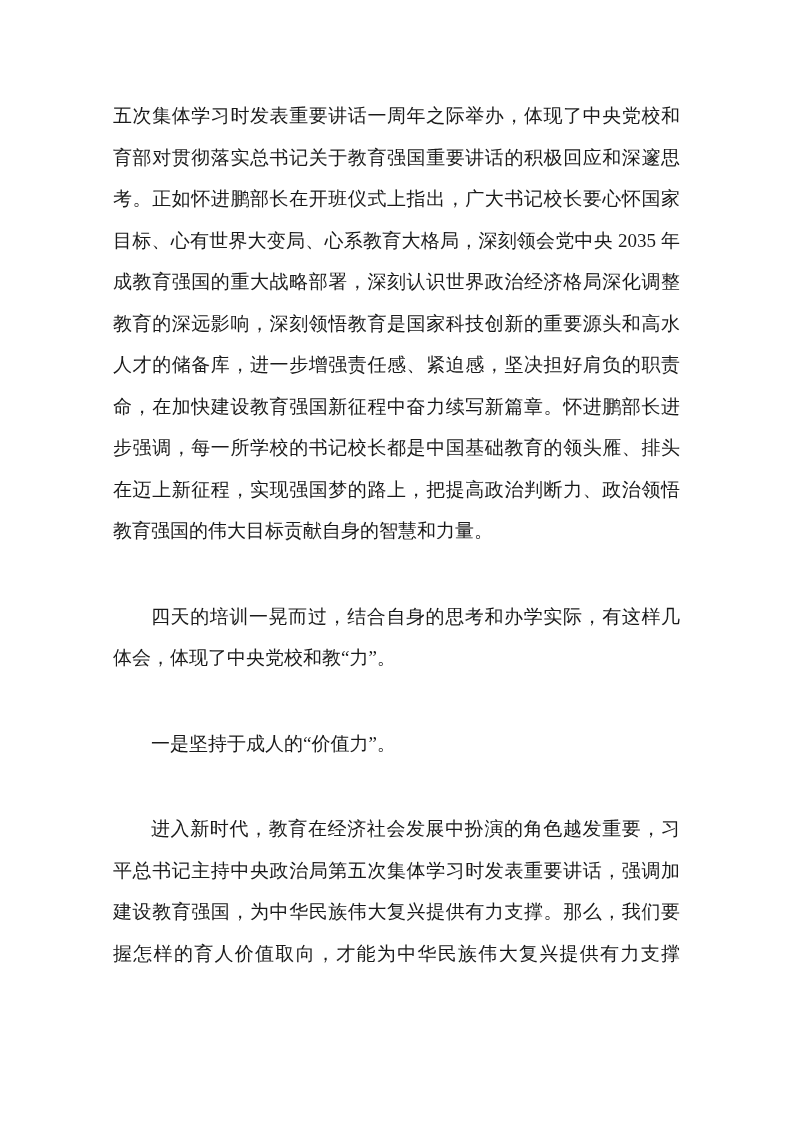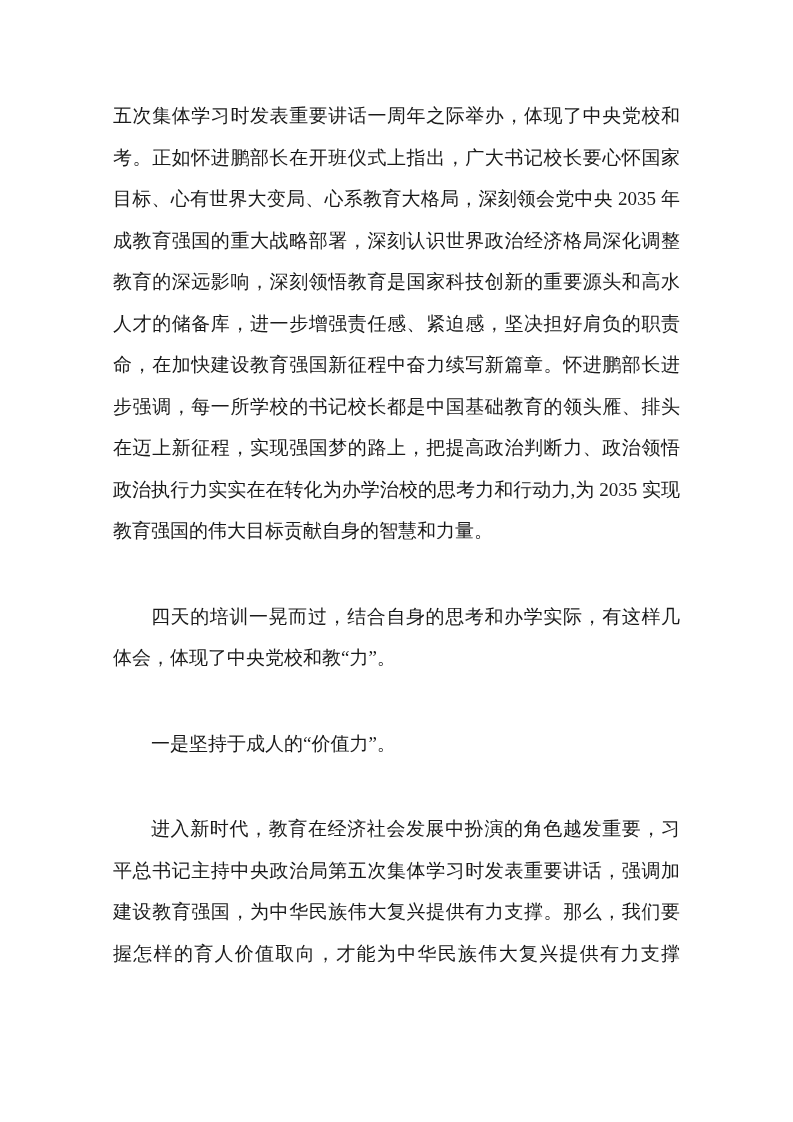--- a/index.html
+++ b/index.html
@@ -45,29 +45,29 @@
     text-indent: 2em;
   }
 </style>
 </head>
 <body>
 
 <div class="page" style="background: rgb(255, 255, 255);">
   <div class="text-block" style="color: rgb(26, 26, 26);">
       <div class="para">
         <div class="line">五次集体学习时发表重要讲话一周年之际举办，体现了中央党校和教</div>
+        <div class="line">育部对贯彻落实总书记关于教育强国重要讲话的积极回应和深邃思</div>
         <div class="line">考。正如怀进鹏部长在开班仪式上指出，广大书记校长要心怀国家大</div>
         <div class="line">目标、心有世界大变局、心系教育大格局，深刻领会党中央 2035 年建</div>
         <div class="line">成教育强国的重大战略部署，深刻认识世界政治经济格局深化调整对</div>
         <div class="line">教育的深远影响，深刻领悟教育是国家科技创新的重要源头和高水平</div>
         <div class="line">人才的储备库，进一步增强责任感、紧迫感，坚决担好肩负的职责使</div>
         <div class="line">命，在加快建设教育强国新征程中奋力续写新篇章。怀进鹏部长进一</div>
         <div class="line">步强调，每一所学校的书记校长都是中国基础教育的领头雁、排头兵，</div>
         <div class="line">在迈上新征程，实现强国梦的路上，把提高政治判断力、政治领悟力、</div>
-        <div class="line">政治执行力实实在在转化为办学治校的思考力和行动力,为 2035 实现</div>
         <div class="line last">教育强国的伟大目标贡献自身的智慧和力量。</div>
       </div>
       <div class="para">
         <div class="line first-indent">四天的培训一晃而过，结合自身的思考和办学实际，有这样几点</div>
         <div class="line last">体会，体现了中央党校和教“力”。</div>
       </div>
       <div class="para">
         <div class="line last first-indent">一是坚持于成人的“价值力”。</div>
       </div>
       <div class="para">

